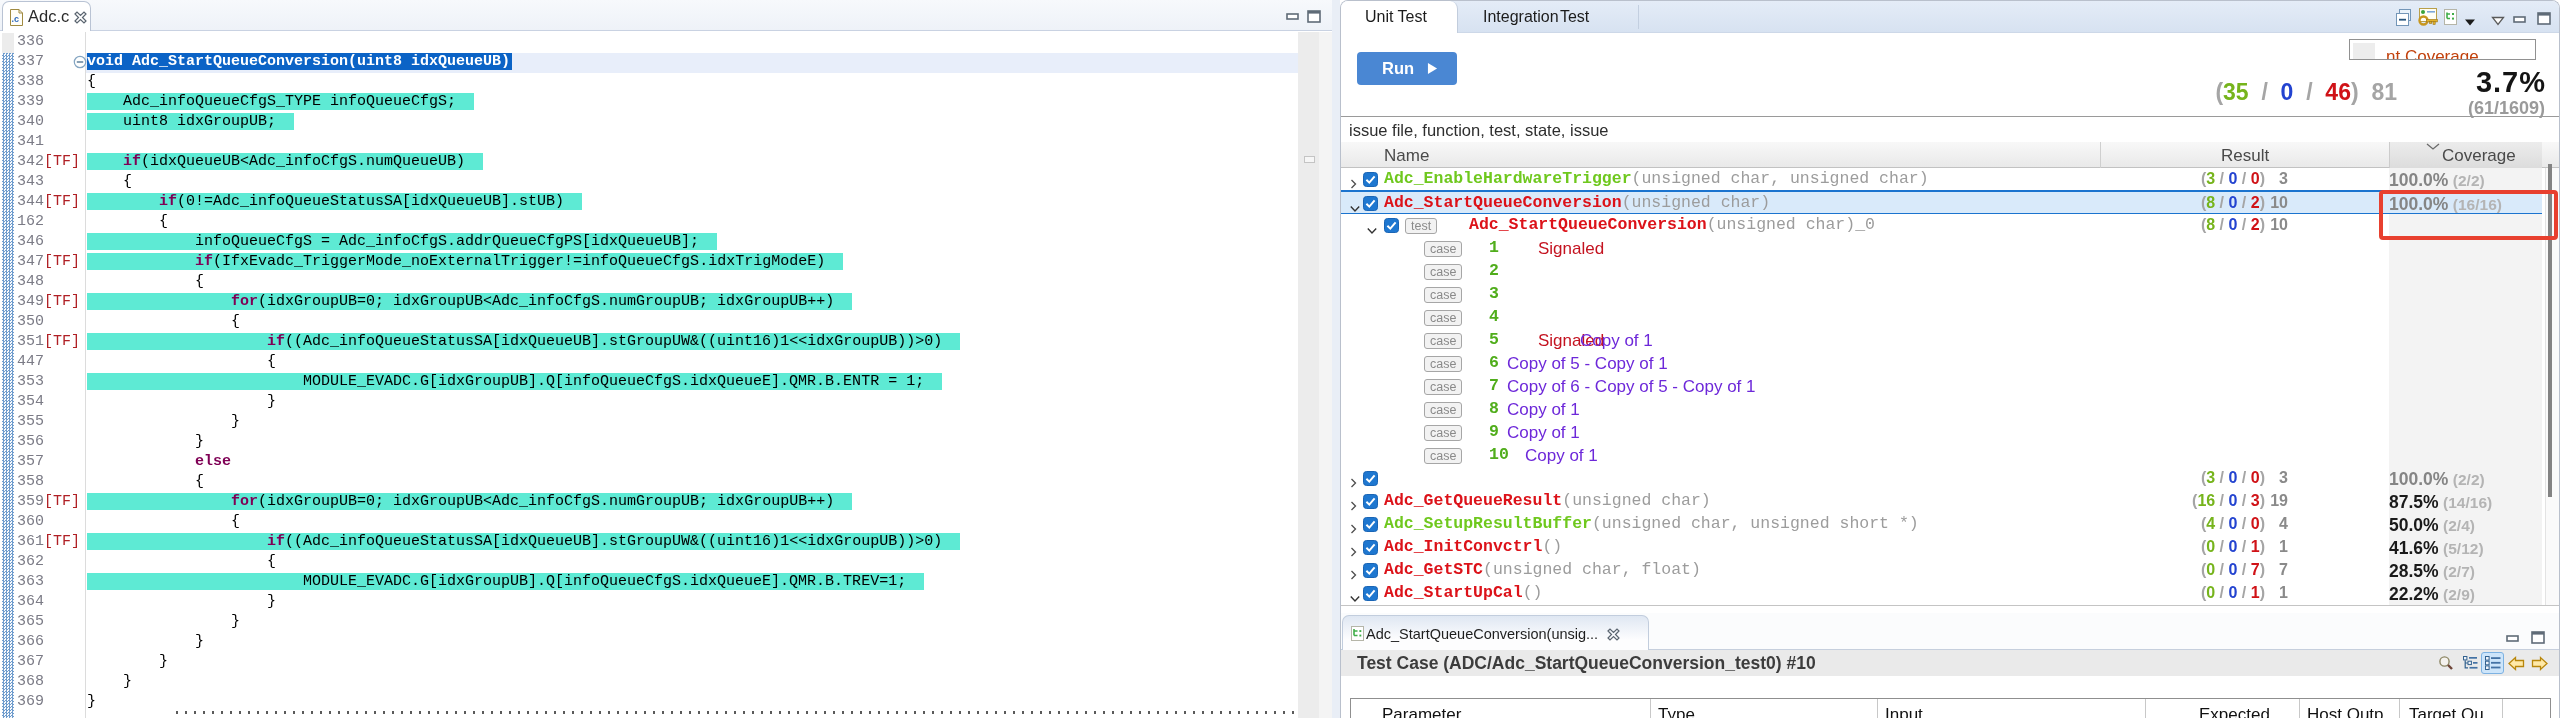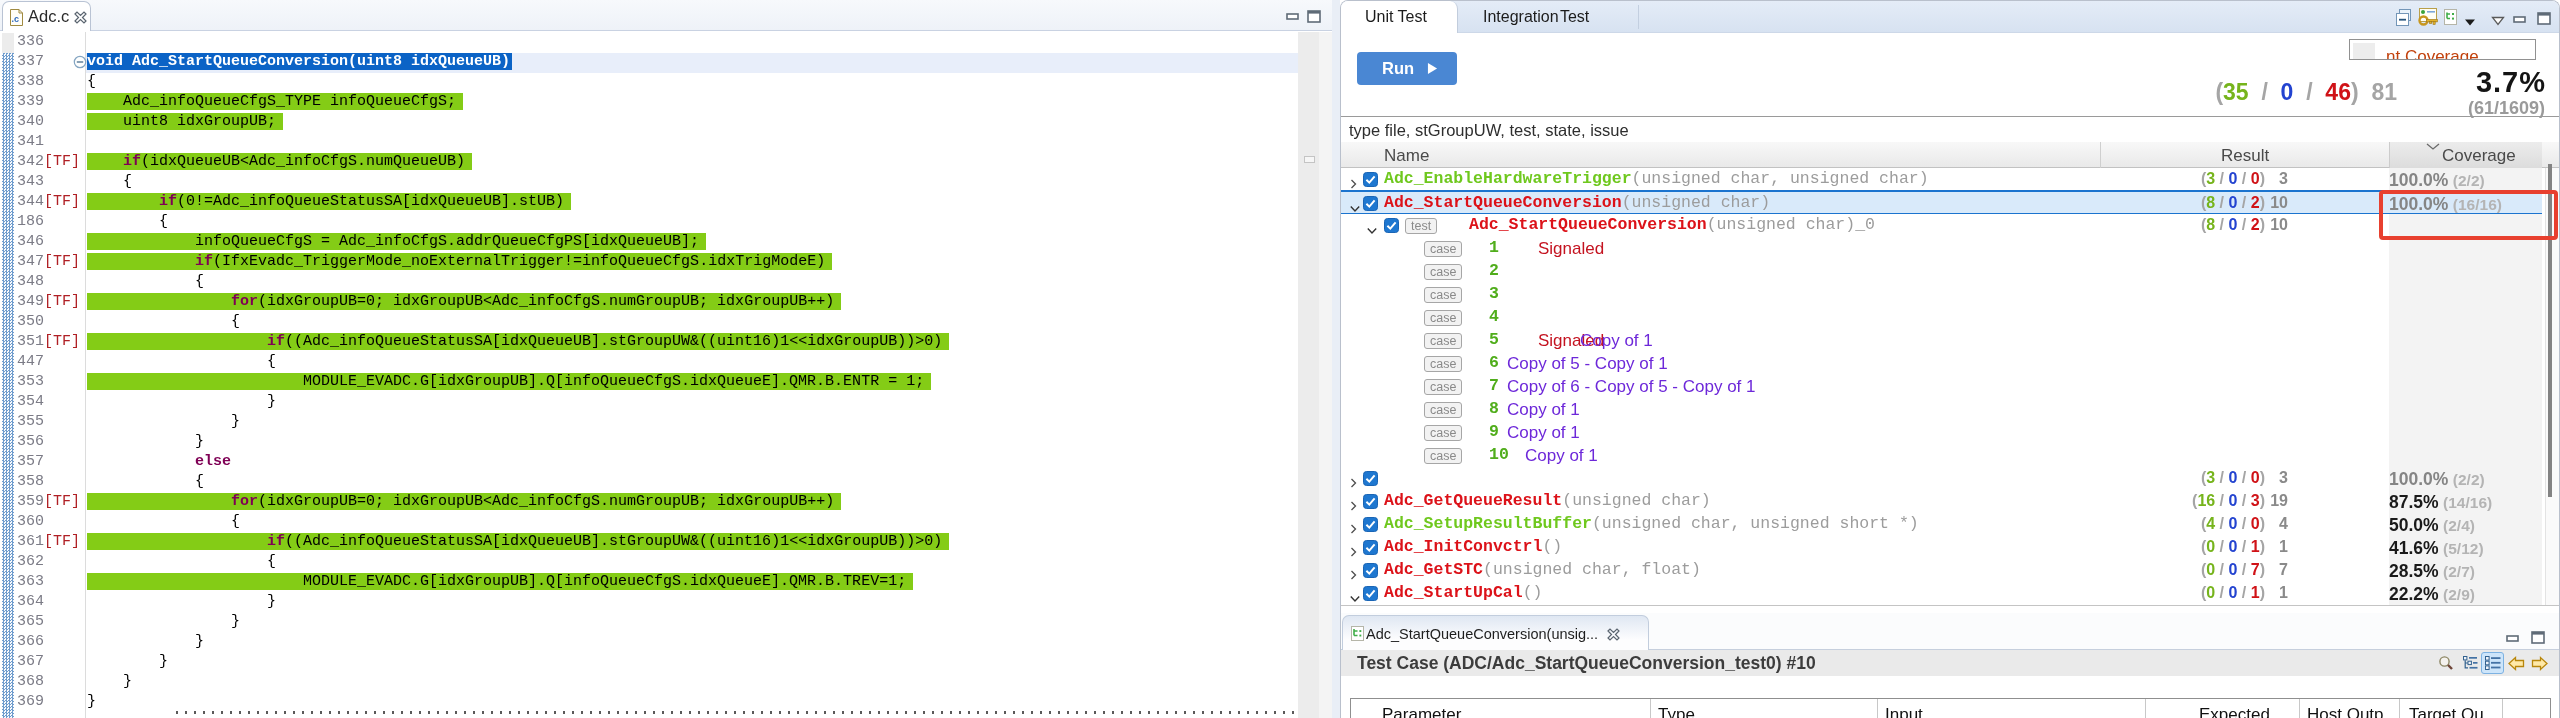--- a/index.html
+++ b/index.html
@@ -10,21 +10,21 @@
   background:linear-gradient(#f7f9fc,#eef2f8); border-bottom:1px solid #c9d2e2; }
 #edtab { position:absolute; left:2px; top:1px; width:89px; height:30px; background:#fff;
   border:1px solid #b9c3d4; border-bottom:none; border-radius:7px 7px 0 0; z-index:3; }
 #edbody { position:absolute; left:0; top:32px; width:1338px; height:686px; background:#fff; }
 .gl { position:absolute; left:17px; height:20px; font:15px "Liberation Mono",monospace;
   color:#7b7b86; white-space:pre; }
 .tf { color:#b02025; }
 .cl { position:absolute; left:87px; height:20px; font:15px "Liberation Mono",monospace;
   color:#000; white-space:pre; }
 .kw { color:#7F0055; font-weight:bold; }
-.gr { background:#84cc16; display:inline-block; padding-right:7px; }
+.gr { background:#5eead4; display:inline-block; padding-right:18px; }
 .selline { background:#0b63c6; color:#fff; font-weight:bold; display:inline-block; padding-right:2px; }
 #curline { position:absolute; left:86px; top:53px; width:1212px; height:20px; background:#e8eefa; }
 #gutstrip { position:absolute; left:2px; top:53px; width:12px; height:665px;
   background:repeating-conic-gradient(#6f9ccd 0% 25%, #f8fafd 0% 50%) 0 0/3px 3px; }
 #gutstrip0 { position:absolute; left:2px; top:33px; width:12px; height:20px; background:#ececec; }
 #gutline { position:absolute; left:85px; top:32px; width:1px; height:686px; background:#dcdcdc; }
 #edscroll { position:absolute; left:1298px; top:32px; width:21px; height:686px; background:#ececec; }
 #edruler { position:absolute; left:1319px; top:32px; width:13px; height:686px; background:#f4f4f4; }
 #edsash { position:absolute; left:1332px; top:0; width:8px; height:718px; background:#e9eef6; }
 #dots { position:absolute; left:176px; top:711px; width:1124px; height:3px;
@@ -132,21 +132,21 @@
 <div id="gutline"></div>
 <div class="gl" style="top:33px">336</div>
 <div class="gl" style="top:53px">337</div>
 <div class="gl" style="top:73px">338</div>
 <div class="gl" style="top:93px">339</div>
 <div class="gl" style="top:113px">340</div>
 <div class="gl" style="top:133px">341</div>
 <div class="gl" style="top:153px">342<span class="tf">[TF]</span></div>
 <div class="gl" style="top:173px">343</div>
 <div class="gl" style="top:193px">344<span class="tf">[TF]</span></div>
-<div class="gl" style="top:213px">186</div>
+<div class="gl" style="top:213px">162</div>
 <div class="gl" style="top:233px">346</div>
 <div class="gl" style="top:253px">347<span class="tf">[TF]</span></div>
 <div class="gl" style="top:273px">348</div>
 <div class="gl" style="top:293px">349<span class="tf">[TF]</span></div>
 <div class="gl" style="top:313px">350</div>
 <div class="gl" style="top:333px">351<span class="tf">[TF]</span></div>
 <div class="gl" style="top:353px">447</div>
 <div class="gl" style="top:373px">353</div>
 <div class="gl" style="top:393px">354</div>
 <div class="gl" style="top:413px">355</div>
@@ -260,21 +260,21 @@
         </svg>
       </div>
   <div id="combo">
         <span class="sq"></span>
         <span class="tx">nt Coverage</span>
       </div>
   <div id="stats"><span class="pg">(</span><span class="ng">35</span><span class="pg">&nbsp;&nbsp;/&nbsp;&nbsp;</span><span class="nb">0</span><span class="pg">&nbsp;&nbsp;/&nbsp;&nbsp;</span><span class="nr">46</span><span class="pg">)</span><span class="pg">&nbsp;&nbsp;81</span></div>
   <div id="bigpct">3.7%</div>
   <div id="bigfrac">(61/1609)</div>
   <div id="topline"></div>
-  <div id="filter">type file, stGroupUW, test, state, issue</div>
+  <div id="filter">issue file, function, test, state, issue</div>
 
   <div id="thead">
     <span class="h" style="left:43px">Name</span>
     <span class="h" style="left:880px">Result</span>
     <span style="position:absolute;left:759px;top:0;width:1px;height:26px;background:#cfcfcf"></span>
     <div id="thc"></div>
     <span class="h" style="left:1101px;z-index:2">Coverage</span>
     <svg style="position:absolute;left:1085px;top:1px;z-index:2" width="14" height="7" viewBox="0 0 14 7">
           <path d="M1 1 L7 6 L13 1" stroke="#6b6b6b" stroke-width="1.3" fill="none"></path>
         </svg>

